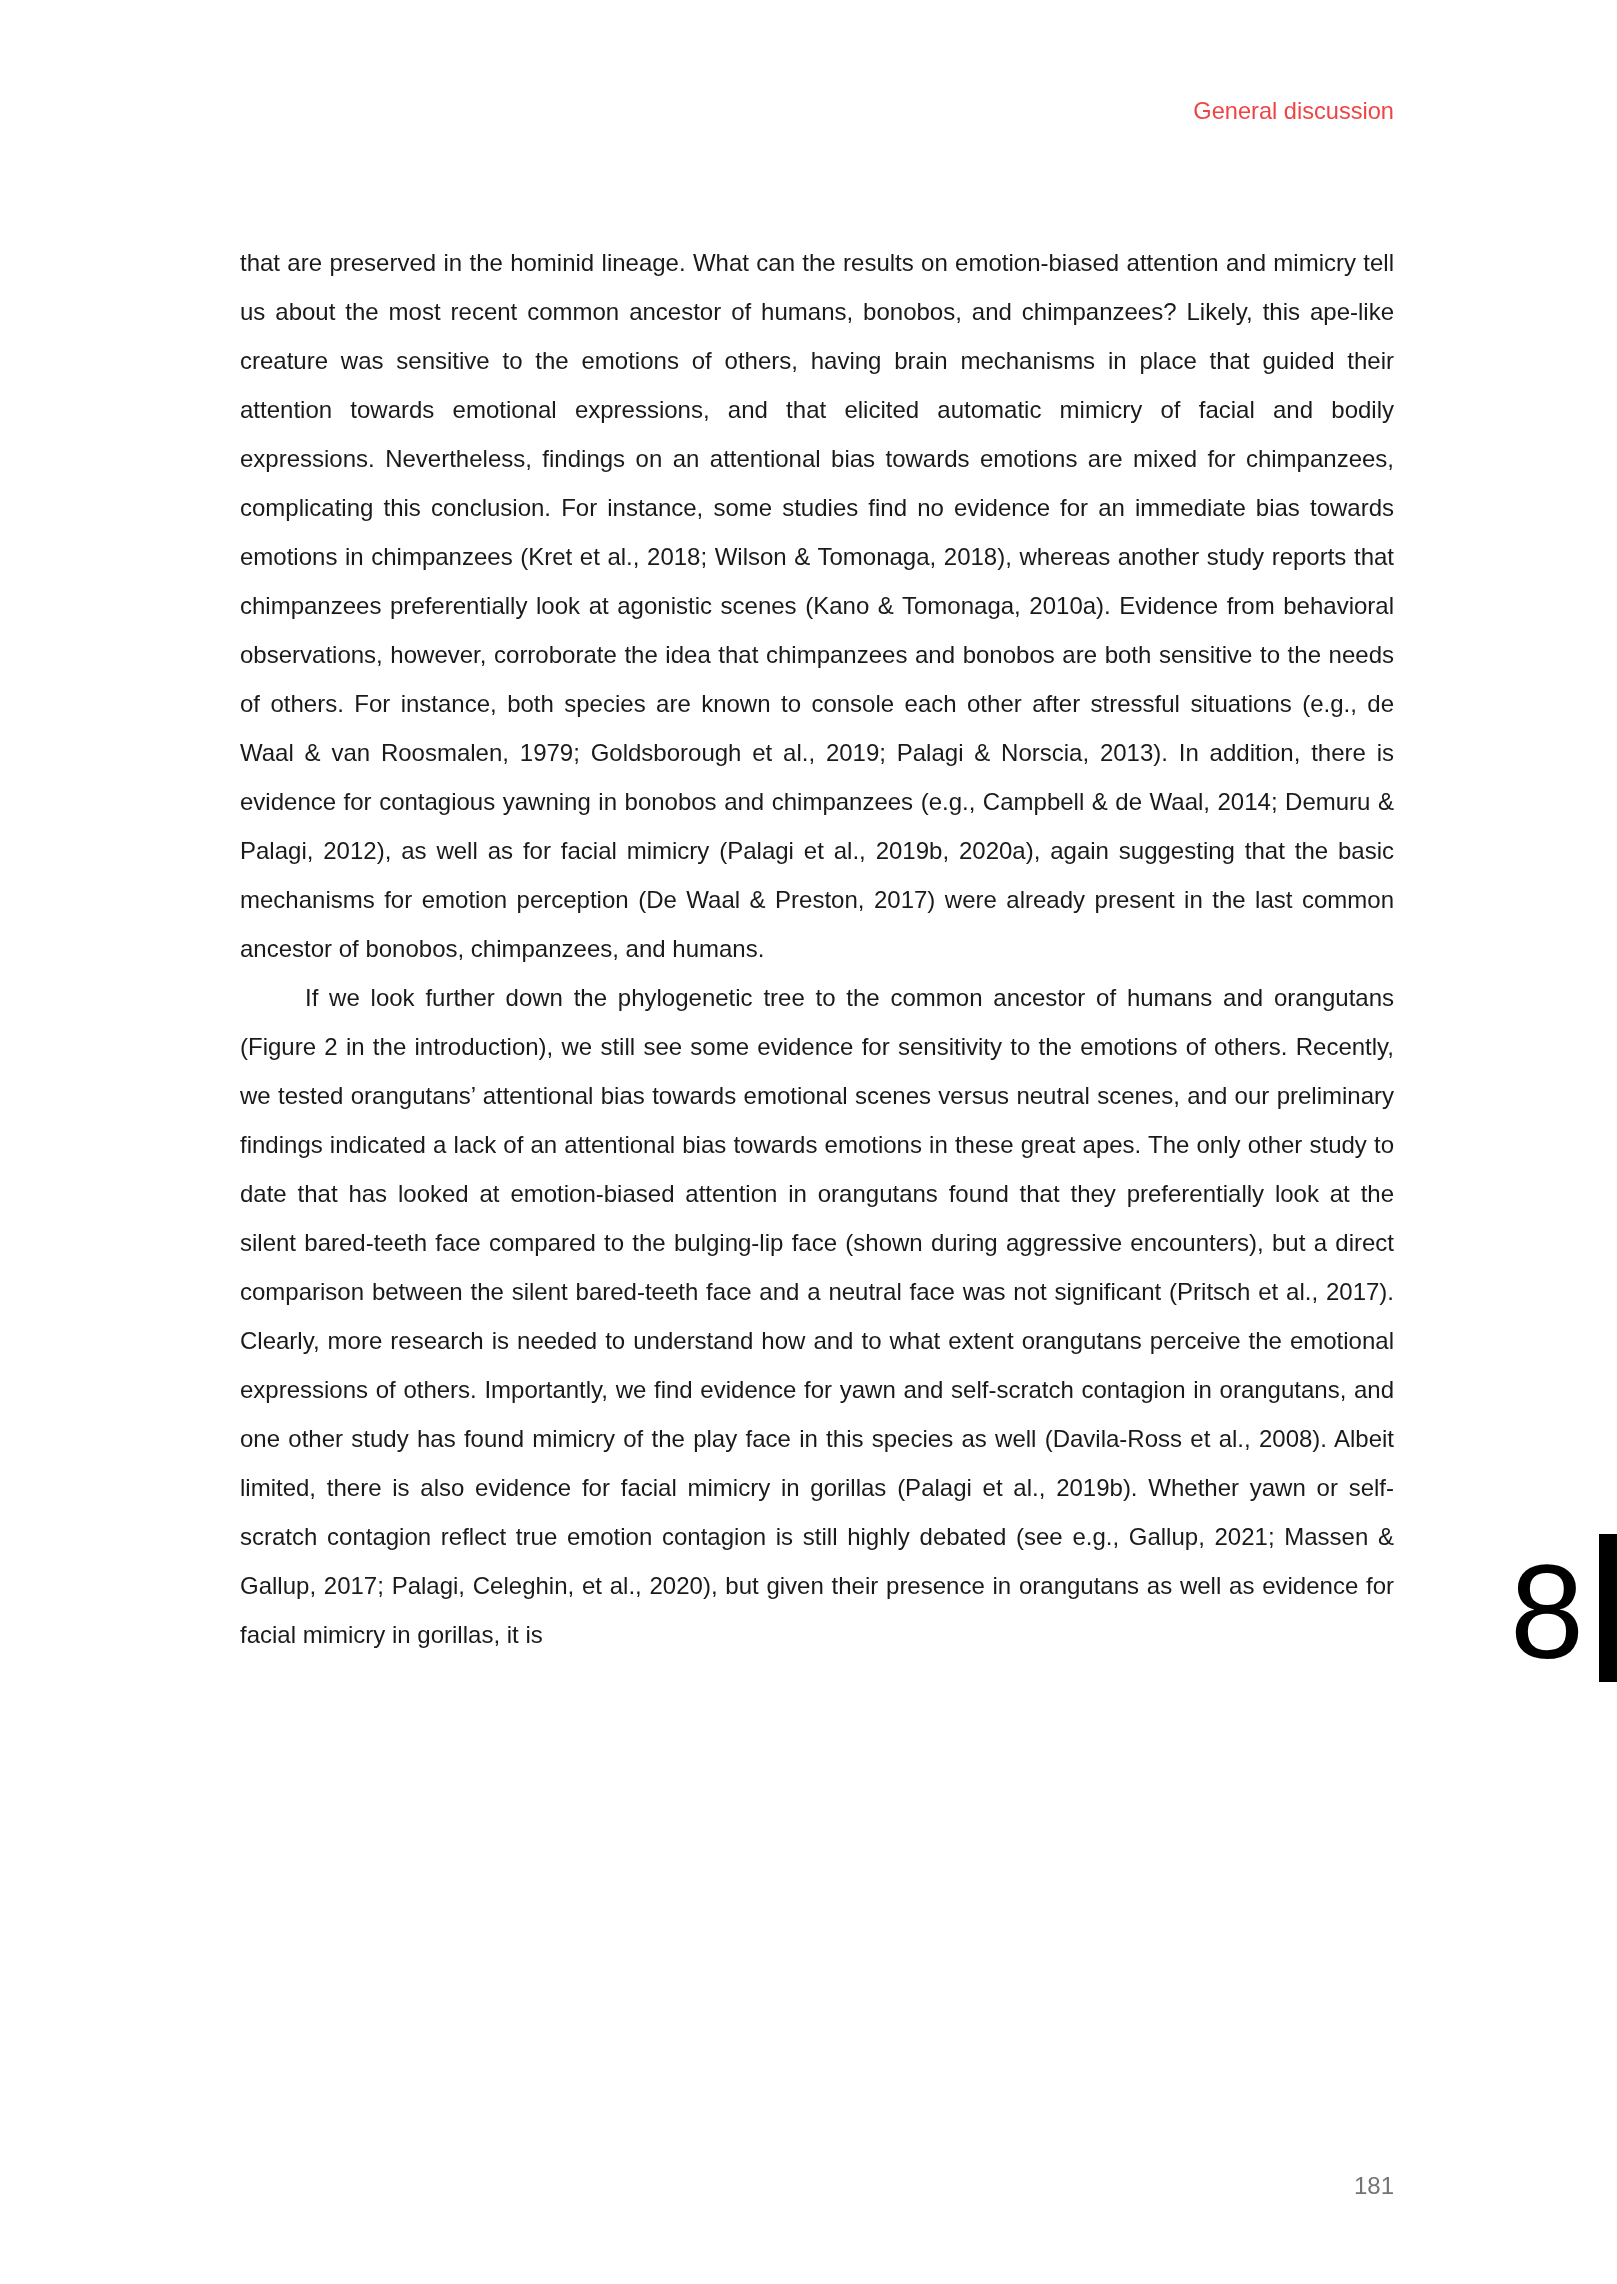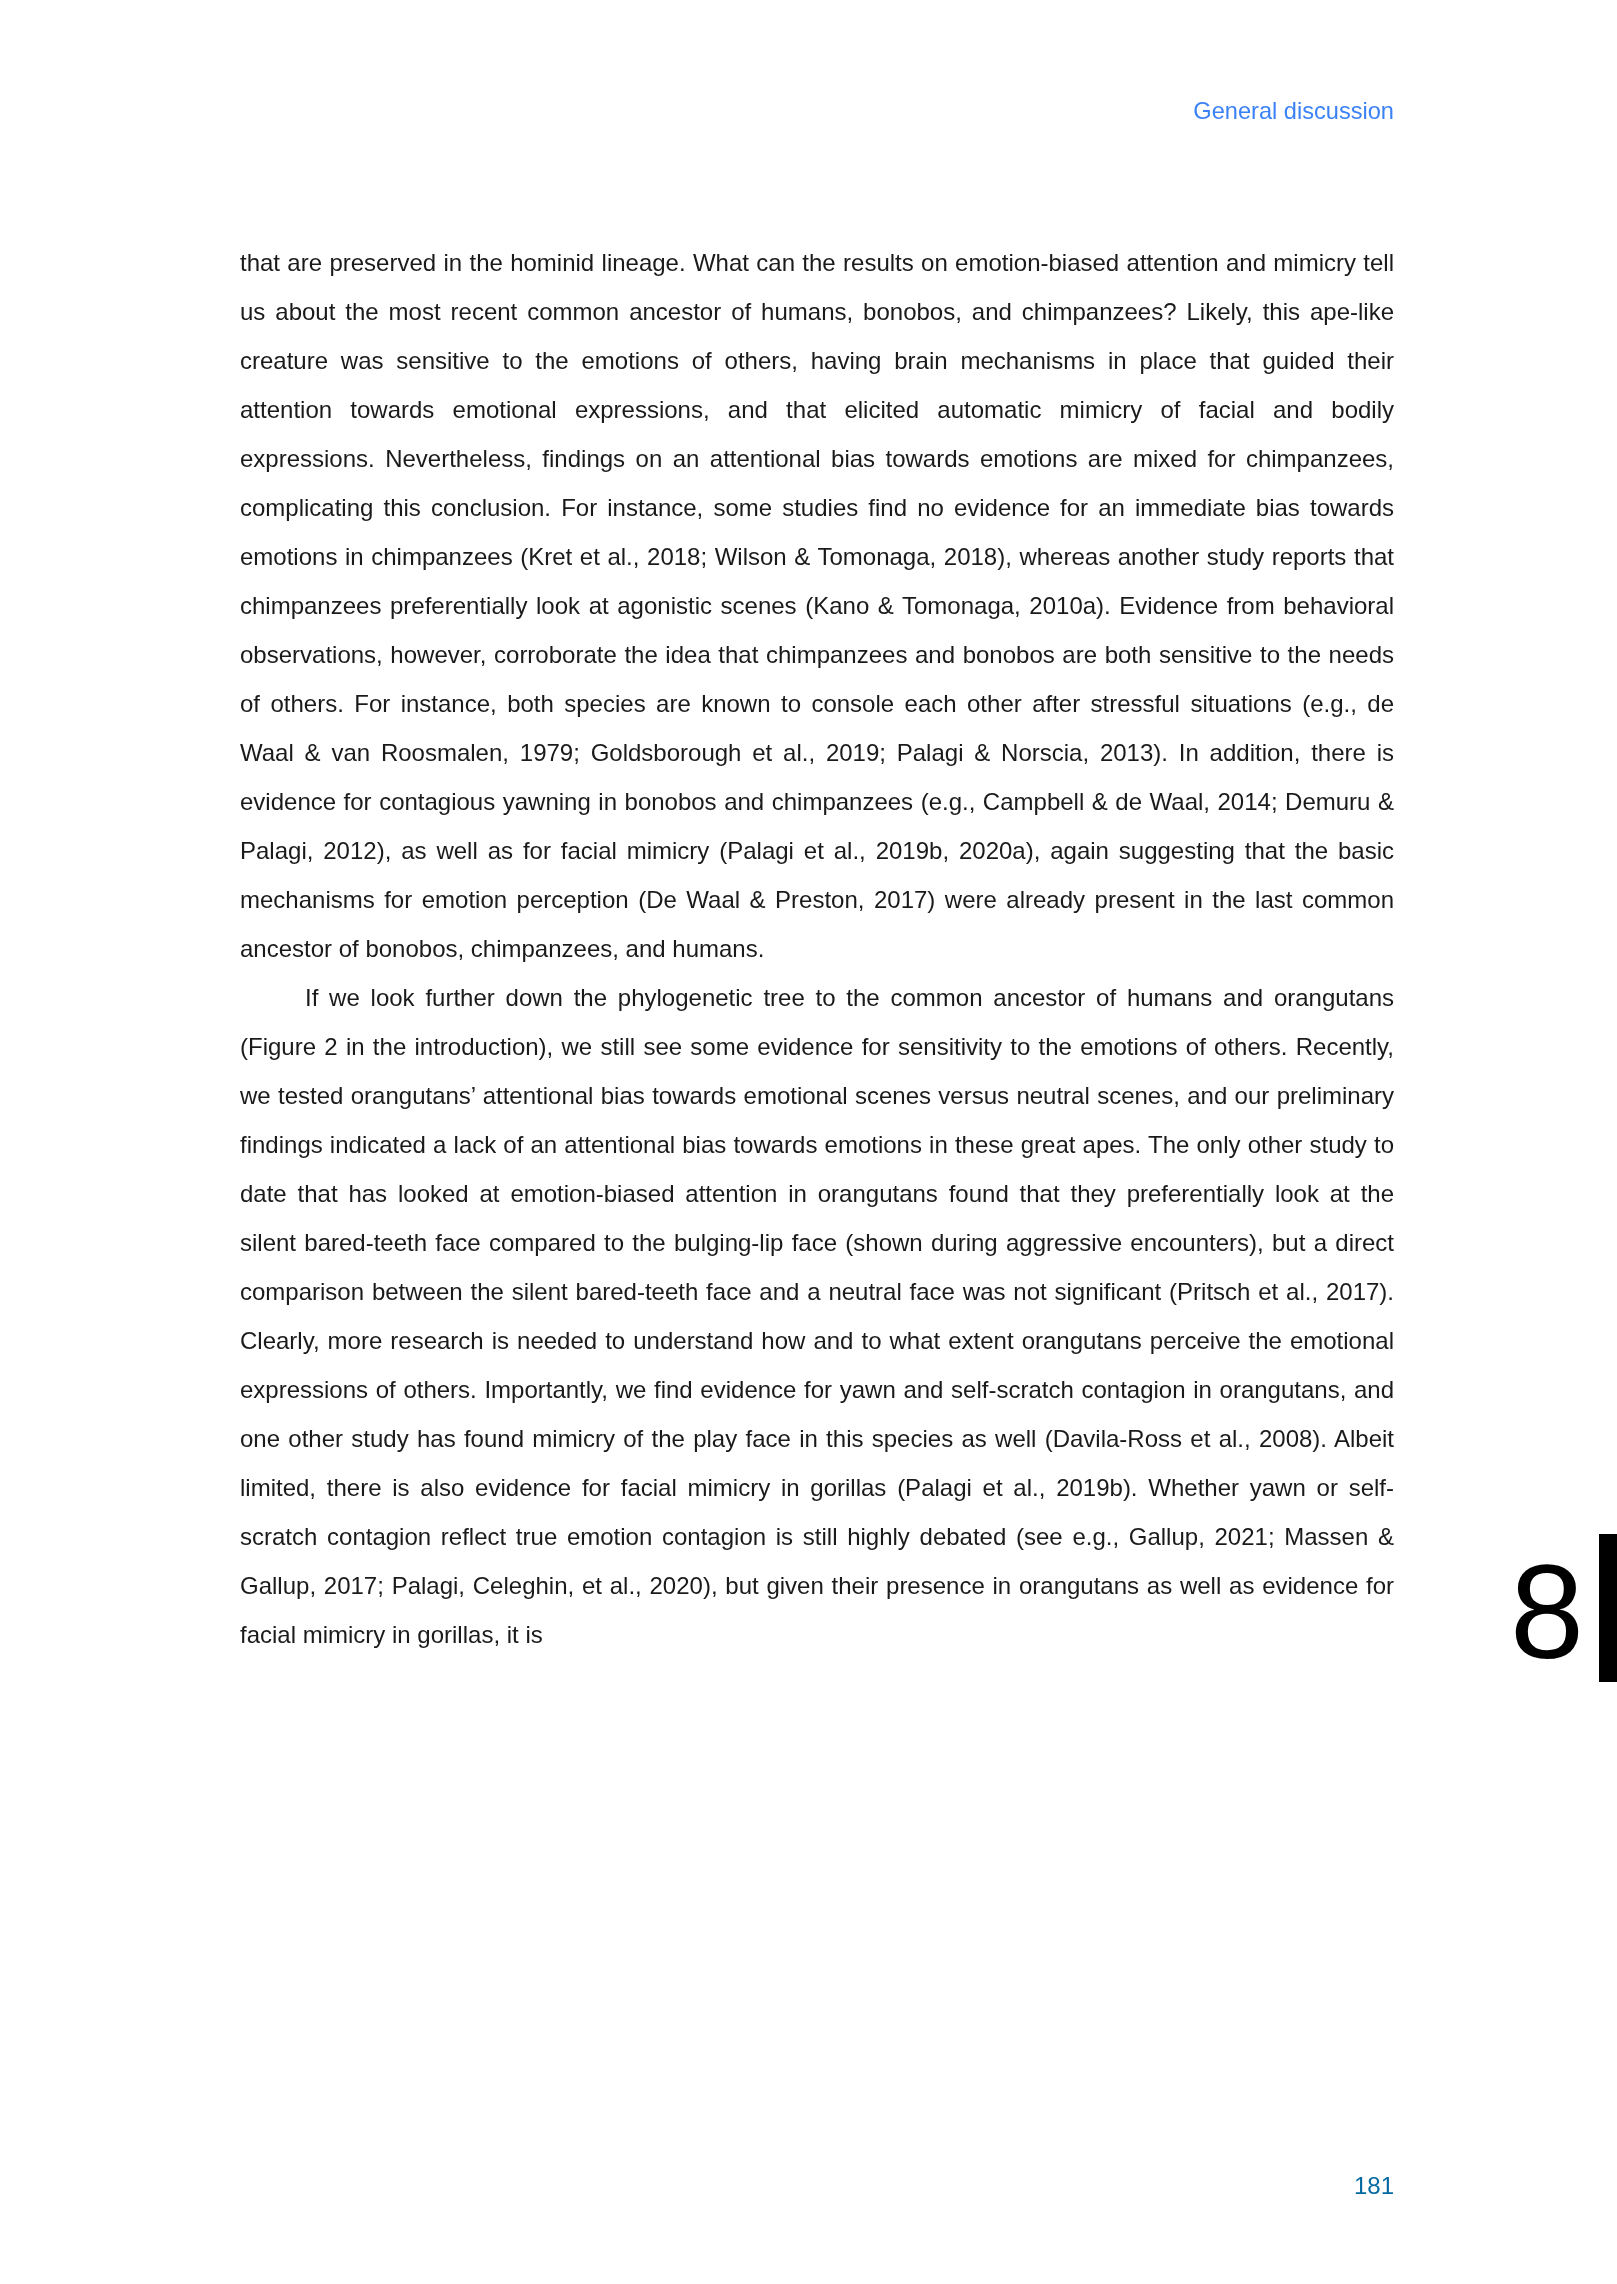--- a/index.html
+++ b/index.html
@@ -15,21 +15,21 @@
     font-family: "Liberation Sans", sans-serif;
     color: #1a1a1a;
     overflow: hidden;
   }
   .running-header {
     position: absolute;
     top: 97px;
     right: 224px;
     font-size: 23.6px;
     line-height: 29px;
-    color: #3b82f6;
+    color: #ef4444;
     text-align: left;
   }
   .body-text {
     position: absolute;
     top: 238px;
     left: 240px;
     width: 1154px;
     font-size: 24px;
     line-height: 49px;
     text-align: justify;
@@ -58,21 +58,21 @@
     width: 19px;
     height: 148px;
     background: #000000;
   }
   .page-number {
     position: absolute;
     top: 2171px;
     right: 224px;
     font-size: 24px;
     line-height: 29px;
-    color: #0369a1;
+    color: #737373;
     text-align: right;
   }
 </style>
 </head>
 <body>
 
 <div class="page">
 
   <div class="running-header">General discussion</div>
 

